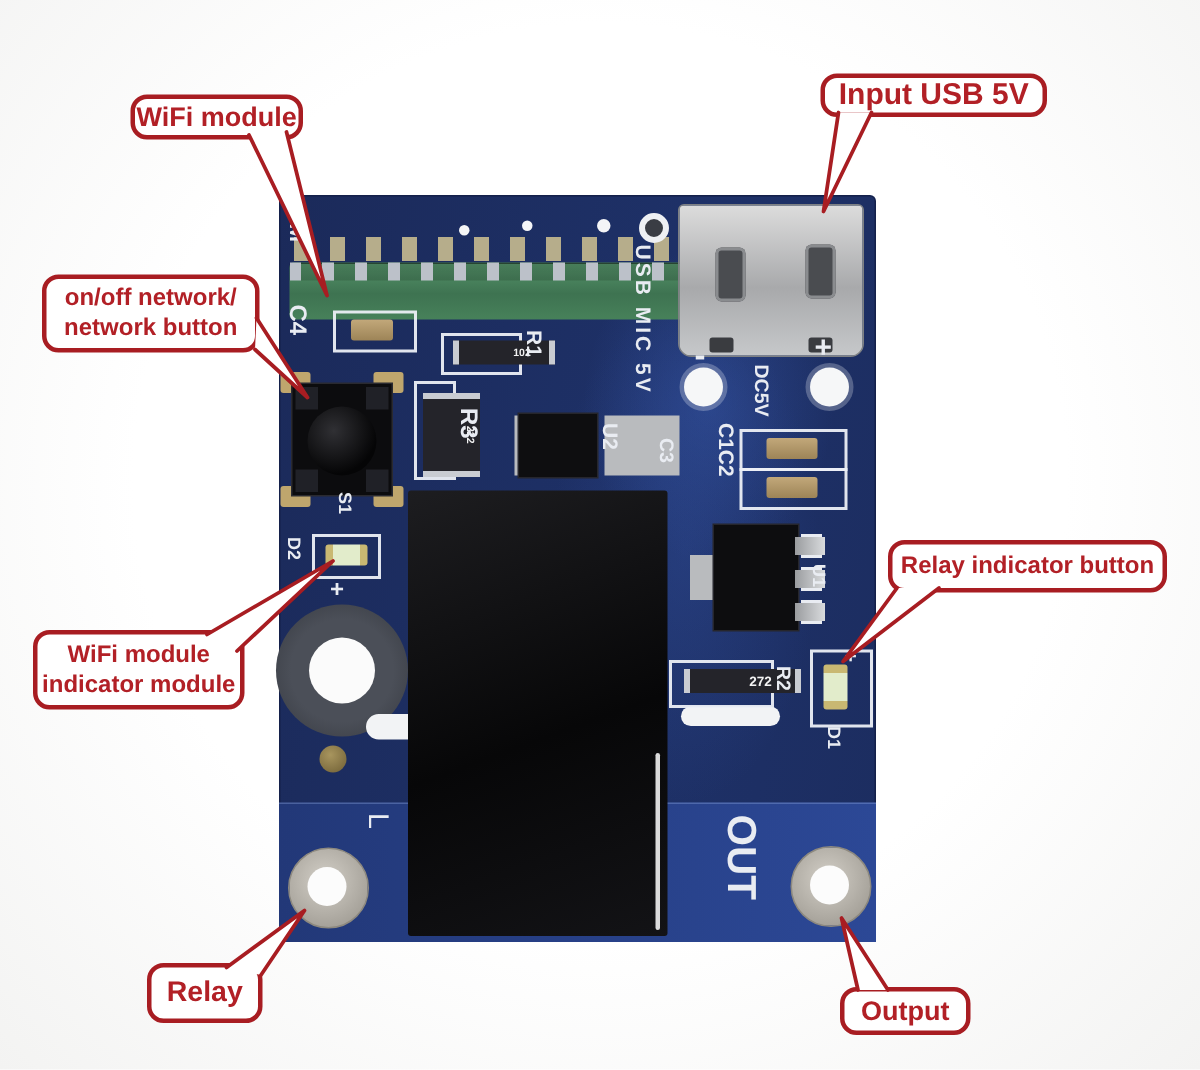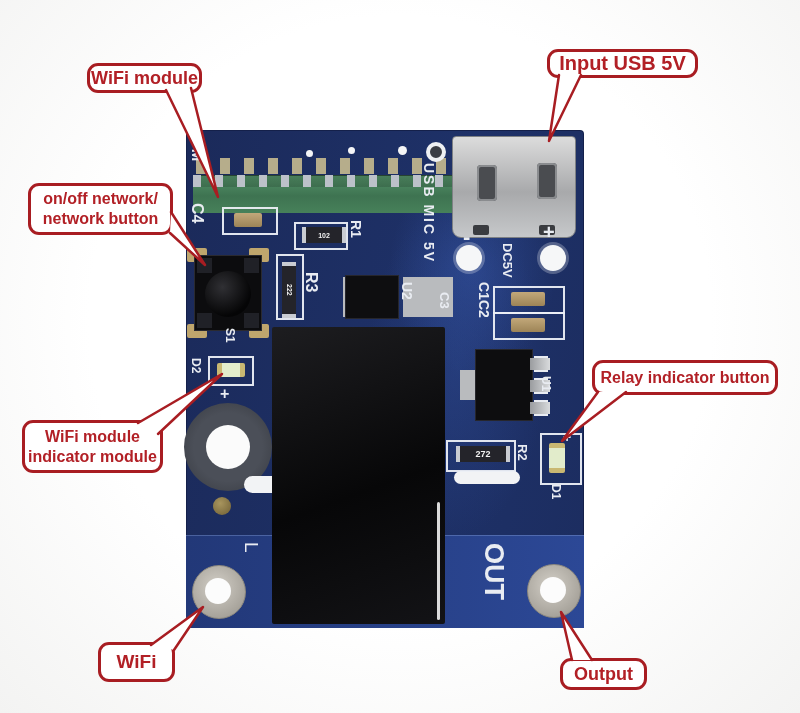--- a/index.html
+++ b/index.html
@@ -34,21 +34,21 @@
     background:linear-gradient(180deg,#dcdcdc,#a8a9ab 55%,#c6c8ca);
     border:1px solid #7e8184;}
   .usb .slot{width:20px;height:36px;border-radius:4px;background:#4a4c50;
     box-shadow:0 0 0 2px #8a8c8f inset;}
   .usb .tab{width:16px;height:10px;background:#3a3c40;border-radius:2px;}
   .hole-pad{width:26px;height:26px;border-radius:50%;background:#f6f7f8;
     box-shadow:0 0 0 3px rgba(255,255,255,.25);}
   .bracket{border:2px solid rgba(236,239,246,.95);background:rgba(0,0,0,0);}
   .cap{background:linear-gradient(180deg,#c2a87a,#9d8457);border-radius:2px;}
   .res{background:#24242a;color:#f2f2f2;display:flex;align-items:center;justify-content:center;
-    font-weight:bold;border-left:4px solid #c9ccd2;border-right:4px solid #c9ccd2;}
+    font-weight:bold;border-left:4px solid #c9ccd2;border-right:4px solid #c9ccd2;padding-left:24px;}
   .res.v{border-left:none;border-right:none;border-top:4px solid #c9ccd2;border-bottom:4px solid #c9ccd2;}
   .led{background:linear-gradient(90deg,#c9b872 0 18%, #e2eccb 18% 82%, #c9b872 82%);border-radius:2px;}
   .led.v{background:linear-gradient(180deg,#c9b872 0 18%, #e2eccb 18% 82%, #c9b872 82%);}
   .btn-pad{width:20px;height:14px;background:#bfa66d;border-radius:2px;}
   .btn-body{left:9px;top:126px;width:66px;height:74px;background:#0c0c0e;
     box-shadow:0 0 0 1px #2a2a30;}
   .btn-post{width:15px;height:15px;background:#202127;}
   .btn-cap{left:19px;top:141px;width:46px;height:46px;border-radius:50%;
     background:radial-gradient(circle at 38% 35%, #303034, #050506 70%);}
   .bigring{left:-2px;top:273px;width:88px;height:88px;border-radius:50%;
@@ -214,21 +214,21 @@
   <div class="callout" style="left:22px;top:420px;width:141px;height:53px;font-size:16px;">
     <span>WiFi module</span>
     <span>indicator module</span>
   </div>
 
   <div class="callout" style="left:592px;top:360px;width:186px;height:35px;font-size:16px;">
     <span>Relay indicator button</span>
   </div>
 
   <div class="callout" style="left:98px;top:642px;width:77px;height:40px;font-size:19px;">
-    <span>WiFi</span>
+    <span>Relay</span>
   </div>
 
   <div class="callout" style="left:560px;top:658px;width:87px;height:32px;font-size:18px;">
     <span>Output</span>
   </div>
 
   <svg class="arrows" width="800" height="713" viewBox="0 0 800 713">
     <g fill="#ffffff" stroke="#a81d22" stroke-width="2.5" stroke-linecap="round" stroke-linejoin="round">
       <path d="M166,90 L218,197 L191,88"></path>
       <path d="M559,75 L549,141 L581,75"></path>

